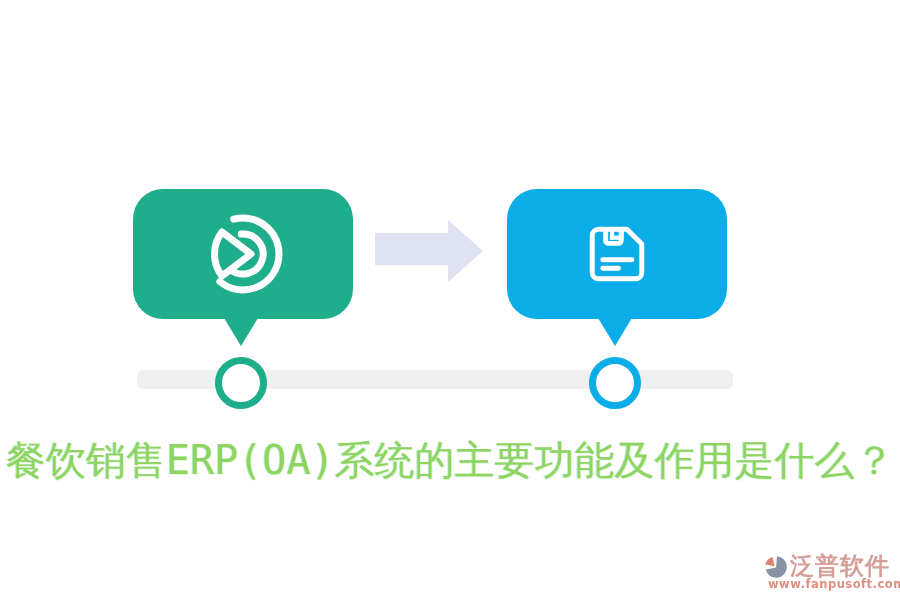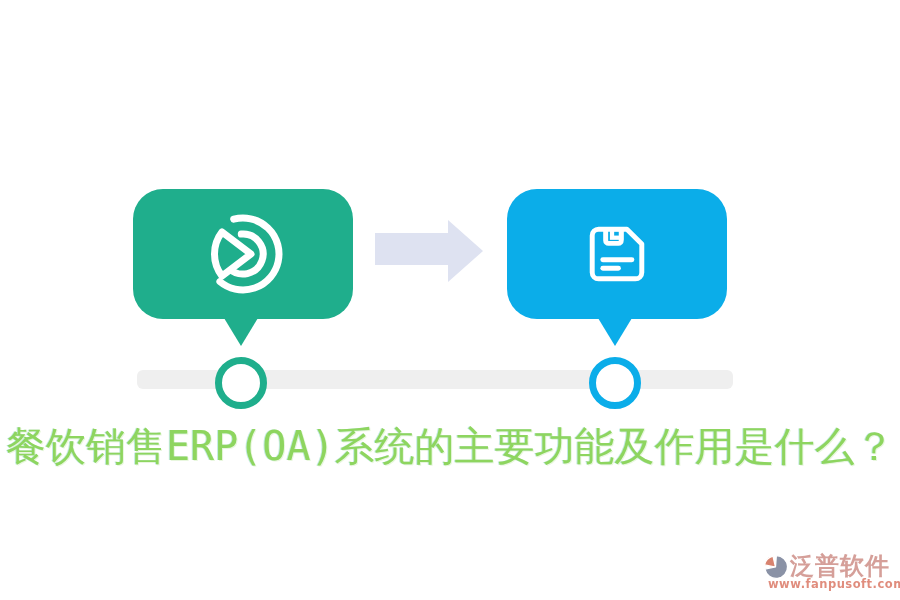--- a/index.html
+++ b/index.html
@@ -26,21 +26,21 @@
     position:absolute;left:137px;top:370px;width:596px;height:19px;
     border-radius:6px;background:#EFEFEF;
   }
   .node{
     position:absolute;top:357px;width:38px;height:38px;border-radius:50%;
     background:#ffffff;border:7px solid #000;box-sizing:content-box;z-index:2;
   }
   .node-1{left:215px;}
   .node-2{left:589px;}
   .page-title{
-    position:absolute;left:6px;top:422px;width:894px;
+    position:absolute;left:6px;top:436px;width:894px;
     font-size:40px;line-height:48px;white-space:nowrap;
     font-family:"DejaVu Sans Mono","DejaVu Sans",sans-serif;
     text-shadow:-1px 0 0 rgba(82,196,170,0.35), 1px 1px 0 rgba(210,240,190,0.5);
   }
   .watermark{position:absolute;left:758px;top:548px;width:136px;height:46px;}
   .wm-logo{position:absolute;left:4px;top:5px;}
   .wm-brand{
     position:absolute;left:32px;top:2px;font-size:24px;font-weight:bold;
     letter-spacing:1px;white-space:nowrap;opacity:0.85;
   }

